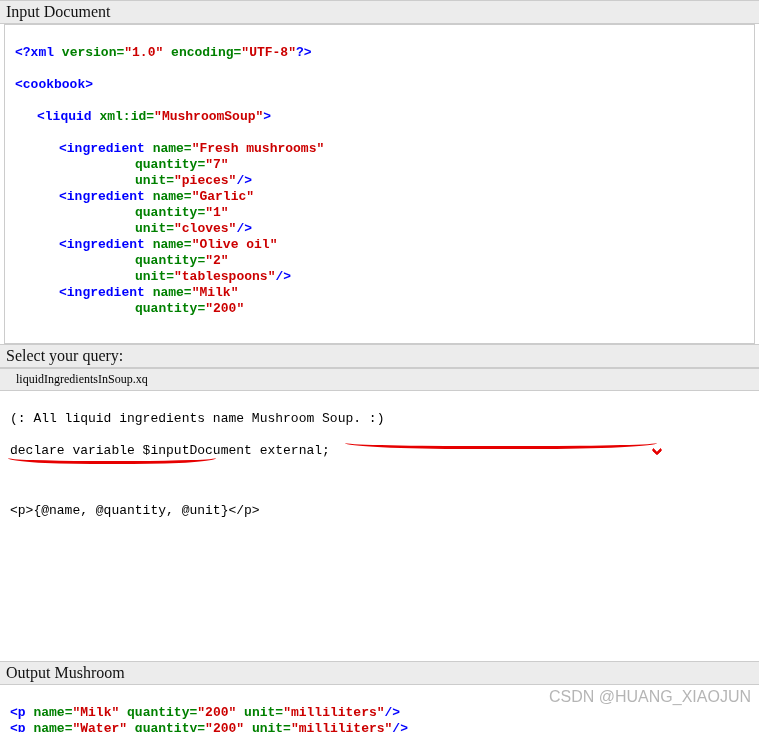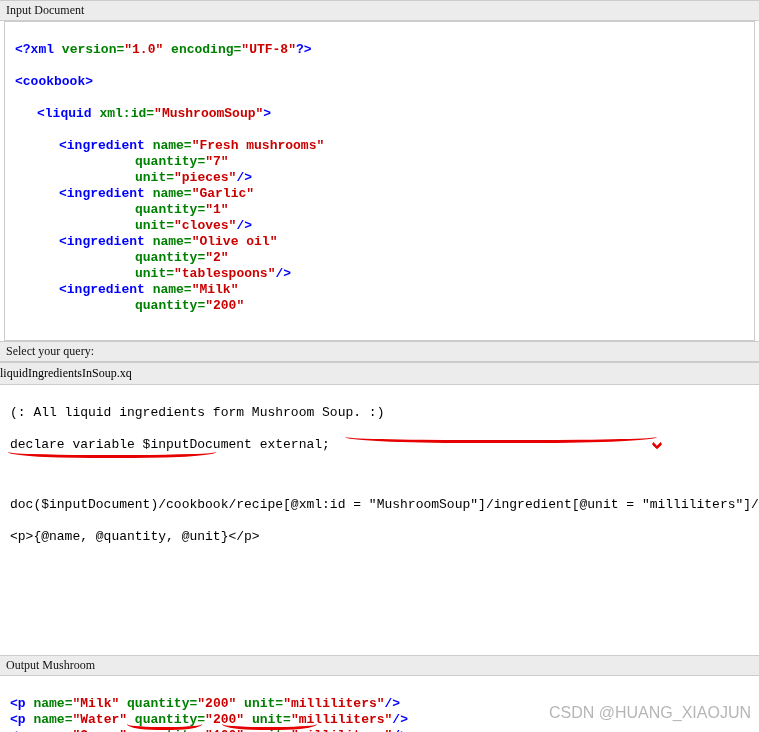--- a/index.html
+++ b/index.html
@@ -11,62 +11,62 @@
     width: 759px;
     height: 732px;
     overflow: hidden;
     position: relative;
   }
   .section-header {
     background: #ececec;
     border-top: 1px solid #cccccc;
     border-bottom: 1px solid #cccccc;
     padding: 2px 6px;
-    font-size: 12px;
+    font-size: 16px;
     color: #111;
   }
   .panel {
     background: #fff;
     padding: 4px 10px 8px 10px;
     line-height: 16px;
     overflow: auto;
   }
   .panel.code {
     font-family: "Courier New", monospace;
     font-size: 13px;
     white-space: pre;
   }
   .input-panel   { height: 320px; border: 1px solid #cccccc; margin: 0 4px; }
   .query-panel   { height: 270px; position: relative; }
   .output-panel  { height: 92px;  }
   .query-file-row {
     background: #ececec;
     border-top: 1px solid #cccccc;
     border-bottom: 1px solid #cccccc;
-    padding: 3px 0;
+    padding: 3px 16px;
     font-size: 12px;
   }
   
   .c-tag   { color: #0000ff; font-weight: bold; }
   .c-attrn { color: #008000; font-weight: bold; }
   .c-attrv { color: #cc0000; font-weight: bold; }
   .c-text  { color: #000; font-weight: bold; }
   .c-decl  { color: #0000ff; font-weight: bold; }
   .c-declv { color: #cc0000; font-weight: bold; }
   .c-plain { color: #000; }
 
   
   .ind2 { padding-left: 22px; display: inline-block; }
   .ind4 { padding-left: 44px; display: inline-block; }
   .ind18{ padding-left: 120px; display: inline-block; }
 
   .watermark {
     position: absolute;
     right: 8px;
-    bottom: 10px;
+    bottom: 26px;
     color: rgba(120,120,120,0.55);
     font-family: Arial, sans-serif;
     font-size: 16px;
     pointer-events: none;
   }
 
   
   .annot {
     position: absolute;
     height: 6px;
@@ -93,24 +93,23 @@
 <div><span class="c-decl">&lt;?xml</span> <span class="c-attrn">version=</span><span class="c-declv">"</span><span class="c-declv">1.0</span><span class="c-declv">"</span> <span class="c-attrn">encoding=</span><span class="c-declv">"</span><span class="c-declv">UTF-8</span><span class="c-declv">"</span><span class="c-decl">?&gt;</span></div>
 <div><span class="c-tag">&lt;<span>cookbook</span>&gt;</span></div>
 <div><span class="ind2"></span><span class="c-tag">&lt;<span>liquid</span></span> <span class="c-attrn">xml:id</span><span class="c-attrn">=</span><span class="c-attrv">"</span><span class="c-attrv">MushroomSoup</span><span class="c-attrv">"</span><span class="c-tag">&gt;</span></div>
 <div id="ingredients-host"><div><span class="ind4"></span><span class="c-tag">&lt;ingredient</span> <span class="c-attrn">name=</span><span class="c-attrv">"Fresh mushrooms"</span></div><div><span class="ind18"></span><span class="c-attrn">quantity=</span><span class="c-attrv">"7"</span></div><div><span class="ind18"></span><span class="c-attrn">unit=</span><span class="c-attrv">"pieces"</span><span class="c-tag">/&gt;</span></div><div><span class="ind4"></span><span class="c-tag">&lt;ingredient</span> <span class="c-attrn">name=</span><span class="c-attrv">"Garlic"</span></div><div><span class="ind18"></span><span class="c-attrn">quantity=</span><span class="c-attrv">"1"</span></div><div><span class="ind18"></span><span class="c-attrn">unit=</span><span class="c-attrv">"cloves"</span><span class="c-tag">/&gt;</span></div><div><span class="ind4"></span><span class="c-tag">&lt;ingredient</span> <span class="c-attrn">name=</span><span class="c-attrv">"Olive oil"</span></div><div><span class="ind18"></span><span class="c-attrn">quantity=</span><span class="c-attrv">"2"</span></div><div><span class="ind18"></span><span class="c-attrn">unit=</span><span class="c-attrv">"tablespoons"</span><span class="c-tag">/&gt;</span></div><div><span class="ind4"></span><span class="c-tag">&lt;ingredient</span> <span class="c-attrn">name=</span><span class="c-attrv">"Milk"</span></div><div><span class="ind18"></span><span class="c-attrn">quantity=</span><span class="c-attrv">"200"</span></div></div>
 </div>
 
 <div class="section-header">Select your query:</div>
 <div class="query-file-row">liquidIngredientsInSoup.xq</div>
 
 <div class="panel code query-panel">
-<div class="c-plain">(: All liquid ingredients form Mushroom Soup. :)</div>
+<div class="c-plain">(: All liquid ingredients name Mushroom Soup. :)</div>
 <div class="c-plain">declare variable $inputDocument external;</div>
 <div style="height:12px"></div>
-<div class="c-plain">doc($inputDocument)/cookbook/recipe[@xml:id = "MushroomSoup"]/ingredient[@unit = "milliliters"]/</div>
 <div class="c-plain">&lt;p&gt;{@name, @quantity, @unit}&lt;/p&gt;</div>
 
 
 <div class="annot" style="left:8px;  top:67px; width:208px;"></div>
 <div class="annot" style="left:345px;top:52px; width:312px;"></div>
 <div class="annot-tail" style="left:653px; top:55px;"></div>
 </div>
 
 <div class="section-header">Output Mushroom</div>
 

